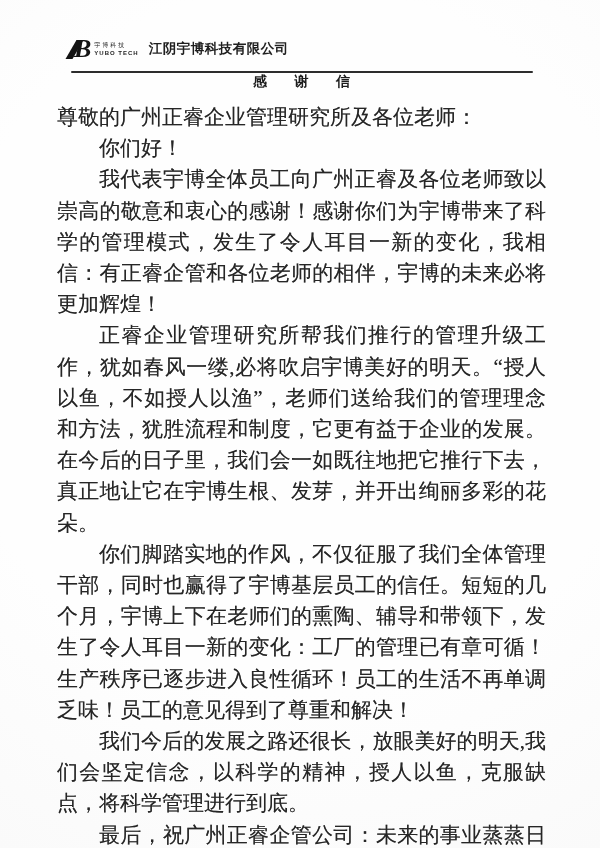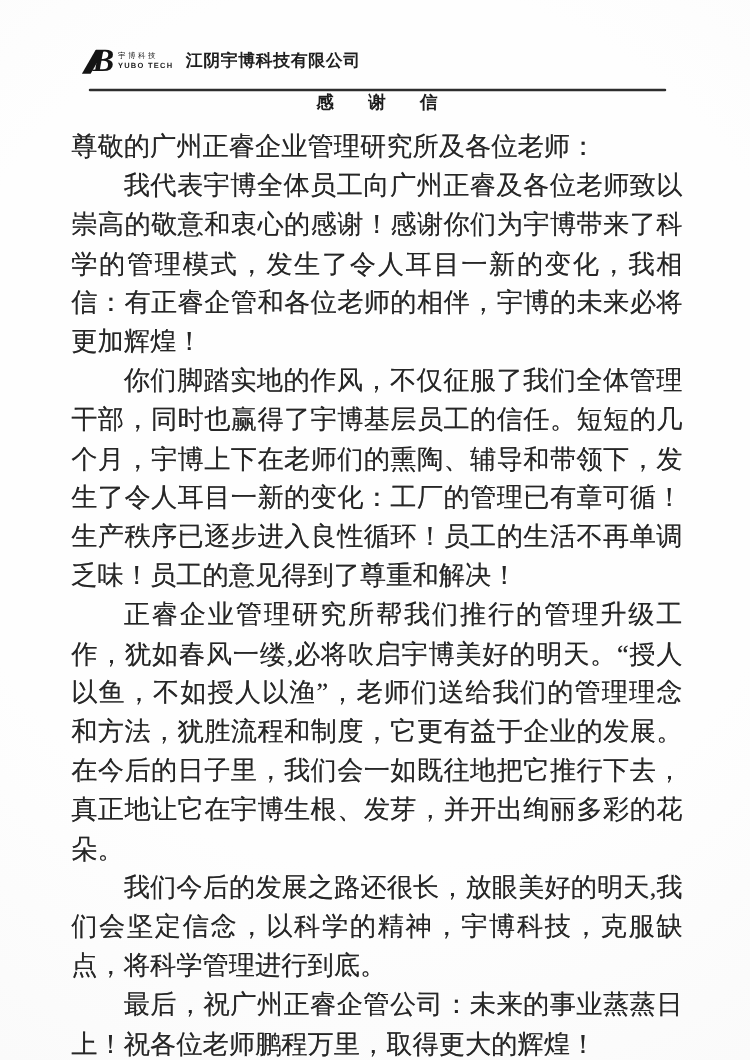--- a/index.html
+++ b/index.html
@@ -150,26 +150,27 @@
       <span class="logo-en">YUBO TECH</span>
     </div>
     <div class="head-company">江阴宇博科技有限公司</div>
   </div>
   <div class="head-rule"></div>
 
   <div class="letter-title">感 谢 信</div>
 
   <div class="letter-body">
     <p class="salutation">尊敬的广州正睿企业管理研究所及各位老师：</p>
+    <p class="greeting">你们好！</p>
     <div>
 
     <p class="para">我代表宇博全体员工向广州正睿及各位老师致以崇高的敬意和衷心的感谢！感谢你们为宇博带来了科学的管理模式，发生了令人耳目一新的变化，我相信：有正睿企管和各位老师的相伴，宇博的未来必将更加辉煌！</p>
+        <p class="para">正睿企业管理研究所帮我们推行的管理升级工作，犹如春风一缕,必将吹启宇博美好的明天。“授人以鱼，不如授人以渔”，老师们送给我们的管理理念和方法，犹胜流程和制度，它更有益于企业的发展。在今后的日子里，我们会一如既往地把它推行下去，真正地让它在宇博生根、发芽，并开出绚丽多彩的花朵。</p>
         <p class="para">你们脚踏实地的作风，不仅征服了我们全体管理干部，同时也赢得了宇博基层员工的信任。短短的几个月，宇博上下在老师们的熏陶、辅导和带领下，发生了令人耳目一新的变化：工厂的管理已有章可循！生产秩序已逐步进入良性循环！员工的生活不再单调乏味！员工的意见得到了尊重和解决！</p>
-        <p class="para">正睿企业管理研究所帮我们推行的管理升级工作，犹如春风一缕,必将吹启宇博美好的明天。“授人以鱼，不如授人以渔”，老师们送给我们的管理理念和方法，犹胜流程和制度，它更有益于企业的发展。在今后的日子里，我们会一如既往地把它推行下去，真正地让它在宇博生根、发芽，并开出绚丽多彩的花朵。</p>
-        <p class="para">我们今后的发展之路还很长，放眼美好的明天,我们会坚定信念，以科学的精神，宇博科技，克服缺点，将科学管理进行到底。</p>
+        <p class="para">我们今后的发展之路还很长，放眼美好的明天,我们会坚定信念，以科学的精神，授人以鱼，克服缺点，将科学管理进行到底。</p>
         <p class="para">最后，祝广州正睿企管公司：未来的事业蒸蒸日上！祝各位老师鹏程万里，取得更大的辉煌！</p>
       </div>
   </div>
 
   <div class="closing">
     <div class="closing-company">江阴宇博科技有限公司</div>
     <div class="closing-signer">
       <span class="signer-label">总经理：</span>
       <svg class="signature-svg" viewBox="0 0 104 46" xmlns="http://www.w3.org/2000/svg" aria-hidden="true">
         <g fill="none" stroke="#1b1b1b" stroke-width="2.4" stroke-linecap="round" stroke-linejoin="round">

